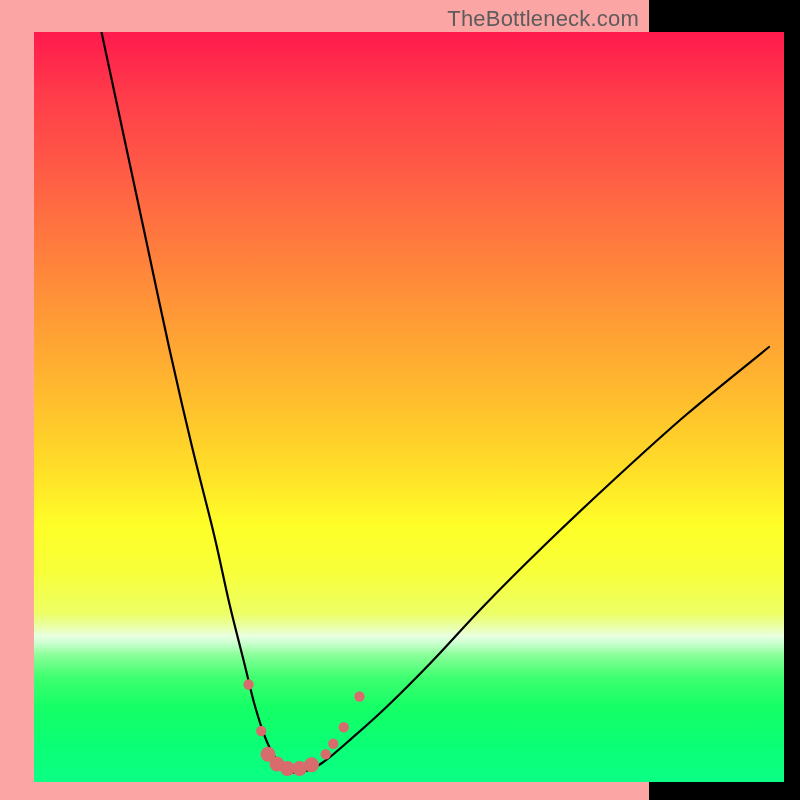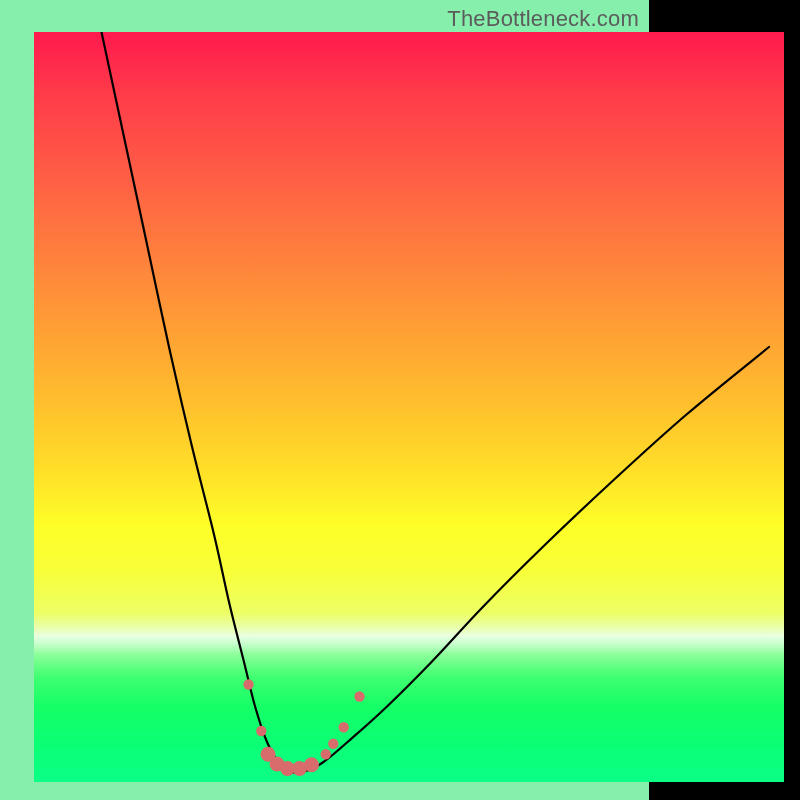--- a/index.html
+++ b/index.html
@@ -10,21 +10,21 @@
     background: #000;
     overflow: hidden;
     font-family: Arial, Helvetica, sans-serif;
   }
   .frame {
     position: absolute;
     left: 0;
     top: 0;
     width: 649px;
     height: 800px;
-    background: #86efac;
+    background: #fca5a5;
   }
   .plot {
     position: absolute;
     left: 34px;
     top: 32px;
     width: 750px;
     height: 750px;
     
     background: linear-gradient(to bottom,
       #ff1a4d 0%,

